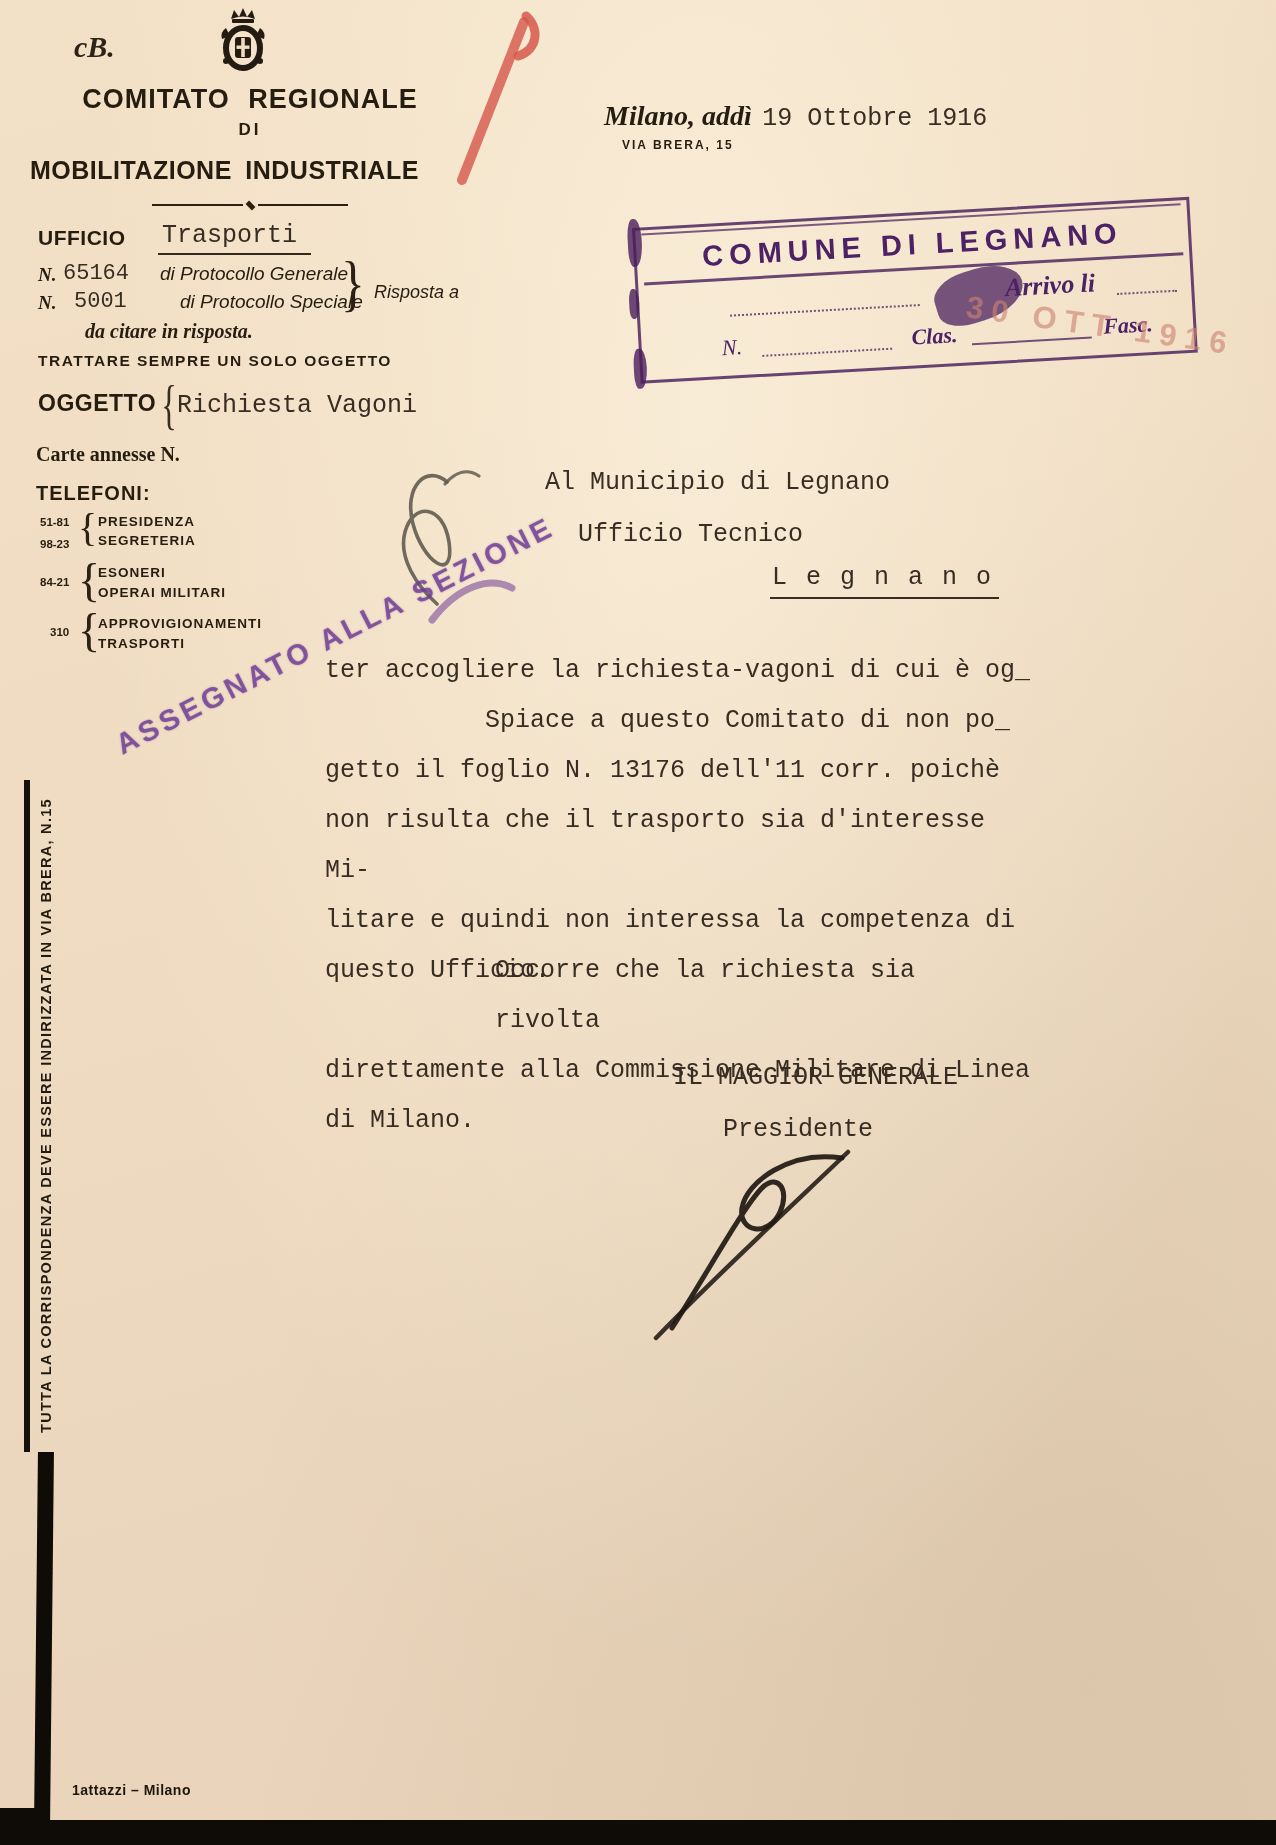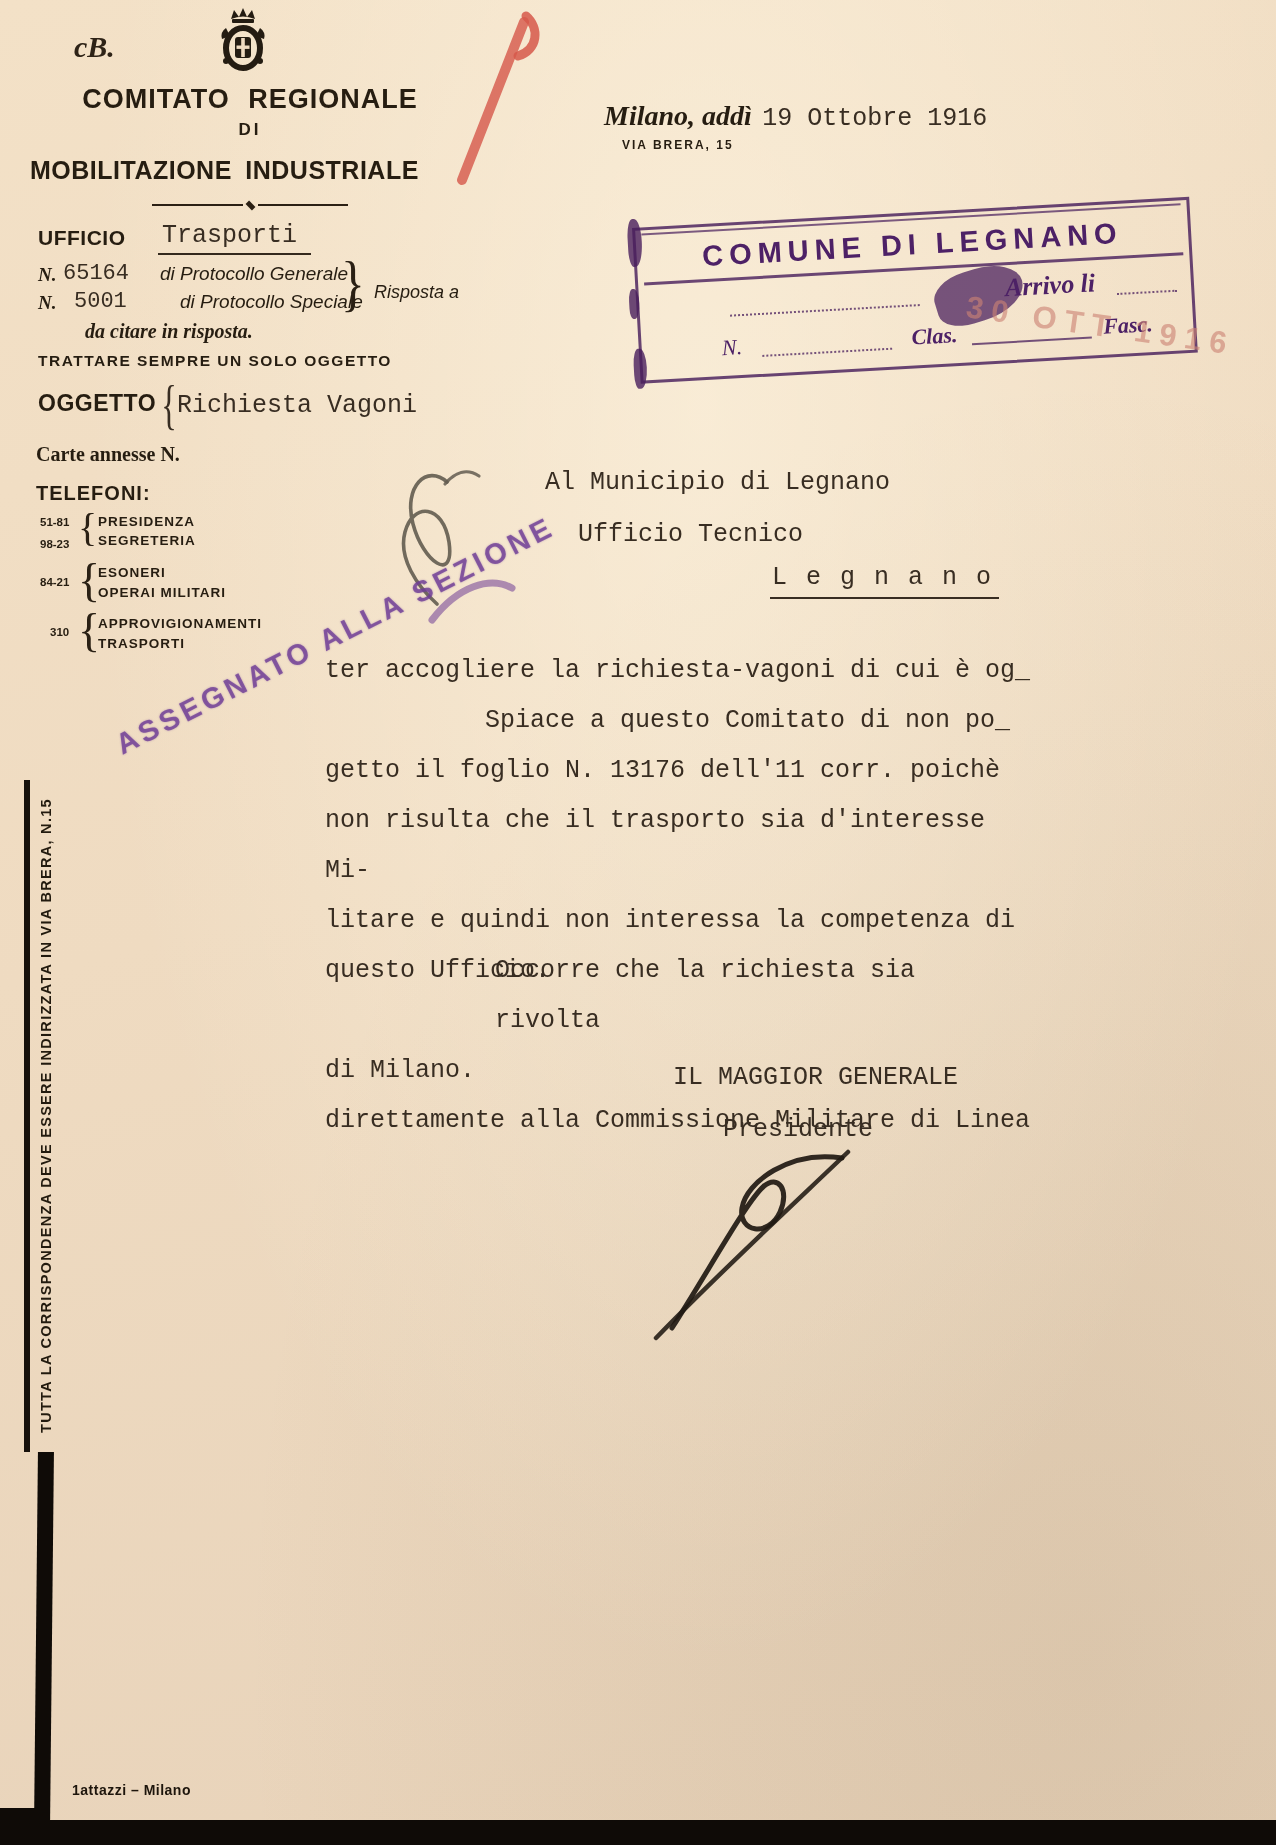--- a/index.html
+++ b/index.html
@@ -173,22 +173,22 @@
     <div class="type">ter accogliere la richiesta-vagoni di cui è og_</div>
     <div class="type" style="padding-left:160px;">Spiace a questo Comitato di non po_</div>
     <div class="type">getto il foglio N. 13176 dell'11 corr. poichè</div>
     <div class="type">non risulta che il trasporto sia d'interesse Mi-</div>
     <div class="type">litare e quindi non interessa la competenza di</div>
     <div class="type">questo Ufficio.</div>
   </div>
 
   <div class="abs" style="left:325px;top:946px;width:710px;font-size:25px;line-height:50px;">
     <div class="type" style="padding-left:170px;">Occorre che la richiesta sia rivolta</div>
+    <div class="type">direttamente alla Commissione Militare di Linea</div>
     <div class="type">di Milano.</div>
-    <div class="type">direttamente alla Commissione Militare di Linea</div>
   </div>
 
   <div class="abs type" style="left:673px;top:1063px;font-size:25px;">IL MAGGIOR GENERALE</div>
   <div class="abs type" style="left:723px;top:1115px;font-size:25px;">Presidente</div>
 
   <div class="abs" style="left:628px;top:1140px;">
     <svg width="250" height="215" viewBox="0 0 250 215">
       <path d="M214 18 C162 10 118 42 114 68 C110 92 140 98 152 72 C162 50 150 34 136 46 C118 62 80 132 44 188" fill="none" stroke="rgba(32,25,18,.92)" stroke-width="5" stroke-linecap="round"></path>
       <path d="M28 198 C96 128 172 58 220 12" fill="none" stroke="rgba(32,25,18,.88)" stroke-width="4.5" stroke-linecap="round"></path>
     </svg>

